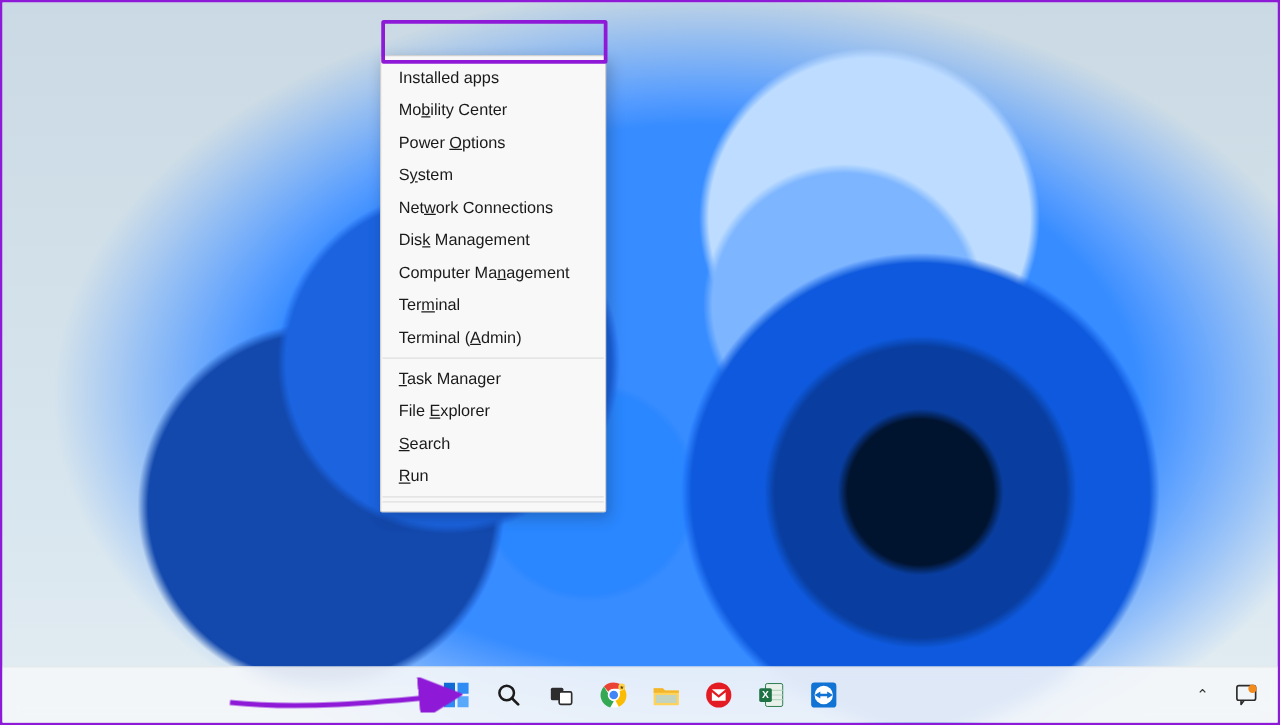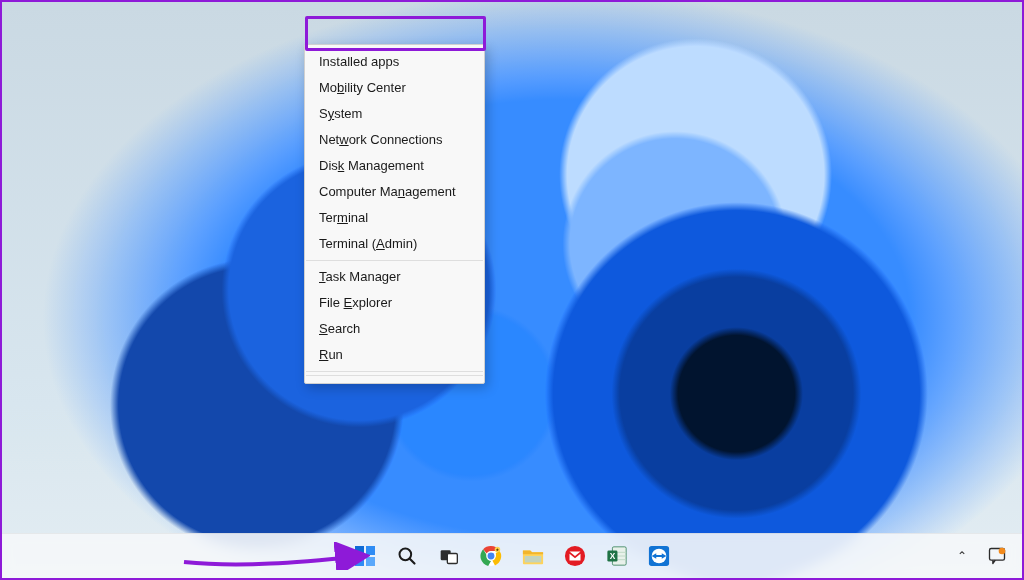--- a/index.html
+++ b/index.html
@@ -138,20 +138,23 @@
   <div class="wallpaper"></div>
 
   <div class="menu" id="winx-menu">
       <div class="menu-item">
         <span>Installed apps</span>
       </div>
       <div class="menu-item">
         <span>Mo<span class="underline">b</span>ility Center</span>
       </div>
       <div class="menu-item">
+        <span>Power <span class="underline">O</span>ptions</span>
+      </div>
+      <div class="menu-item">
         <span>S<span class="underline">y</span>stem</span>
       </div>
       <div class="menu-item">
         <span>Net<span class="underline">w</span>ork Connections</span>
       </div>
       <div class="menu-item">
         <span>Dis<span class="underline">k</span> Management</span>
       </div>
       <div class="menu-item">
         <span>Computer Ma<span class="underline">n</span>agement</span>

